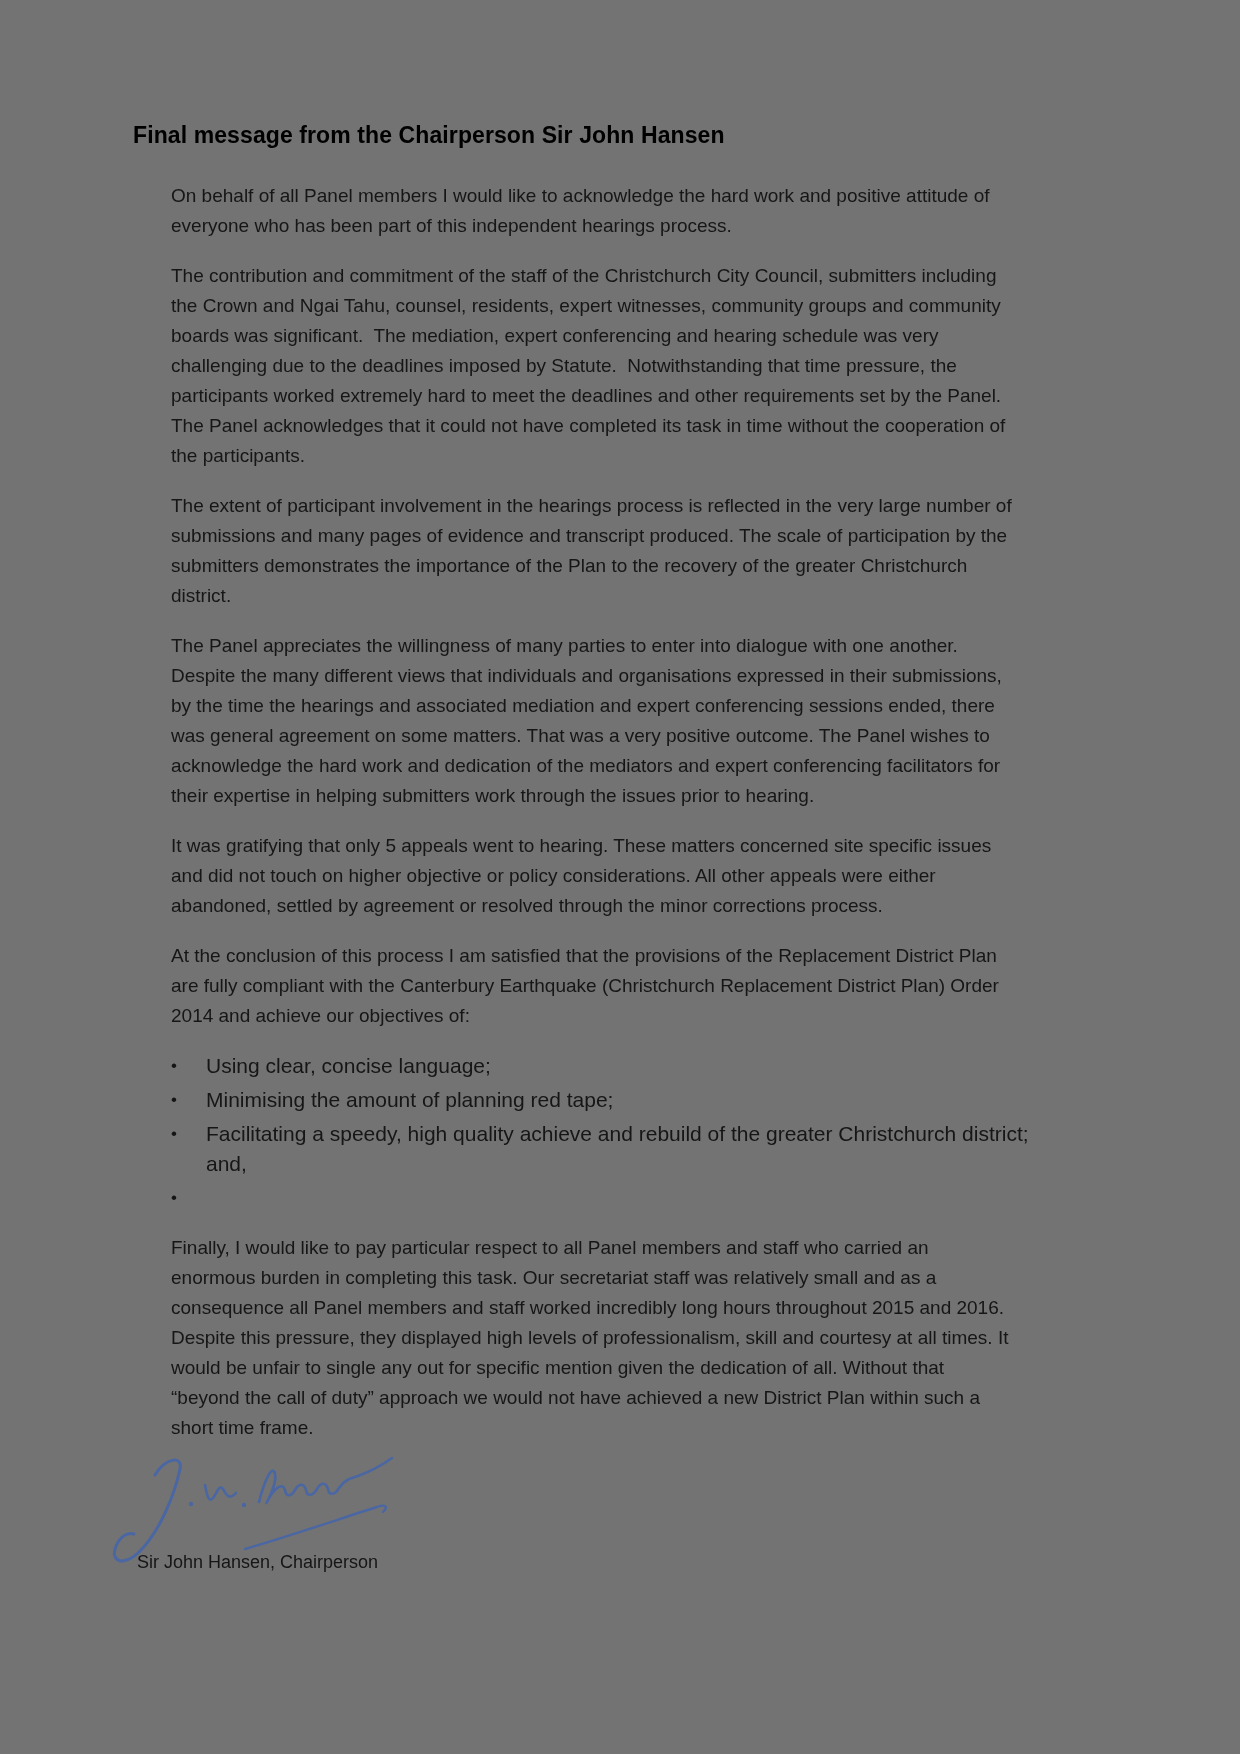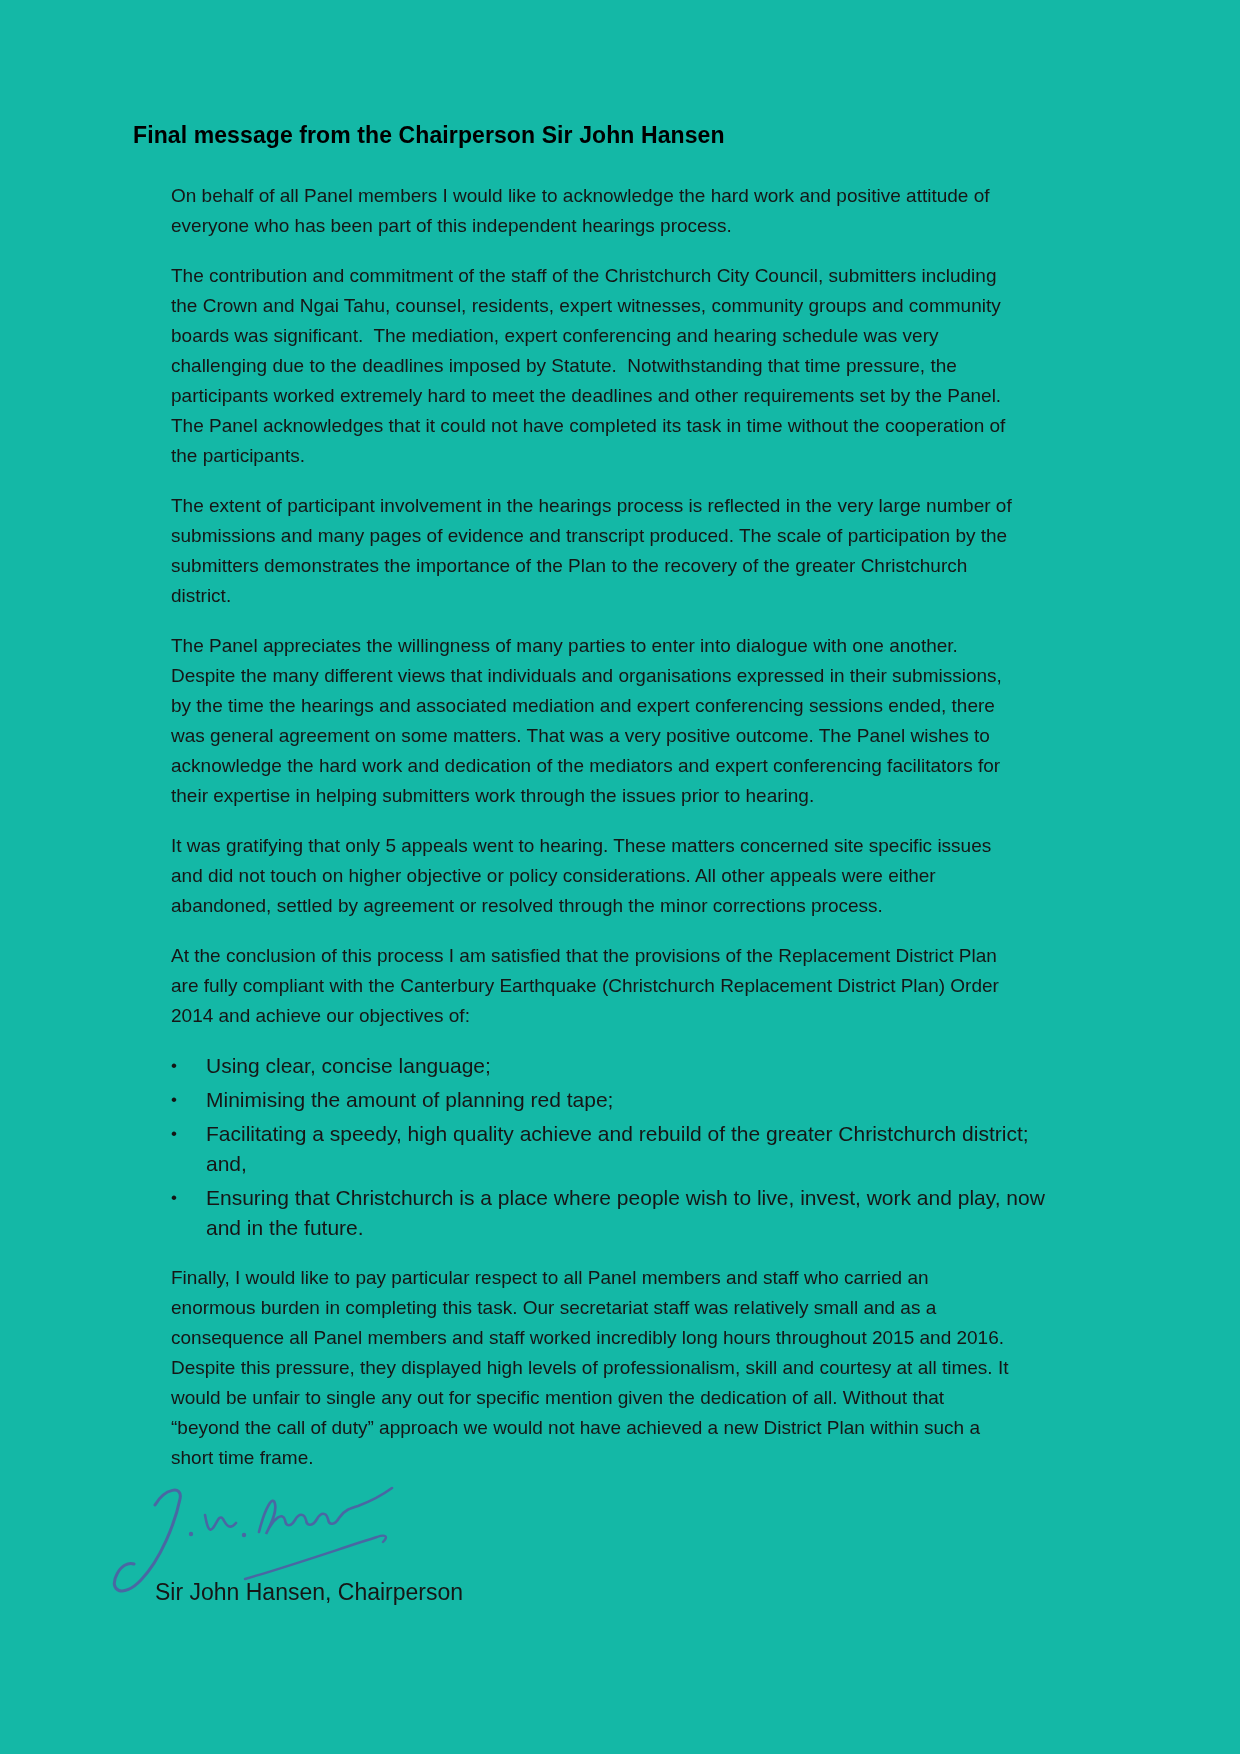--- a/index.html
+++ b/index.html
@@ -6,21 +6,21 @@
   html, body {
     width: 1240px;
     background: #ffffff;
     font-family: "Liberation Sans", sans-serif;
     color: #161616;
   }
   .page {
     position: relative;
     width: 1240px;
     height: 1754px;
-    background: #14b8a6;
+    background: #737373;
     padding: 122px 128px 0 133px;
     overflow: hidden;
   }
   .doc-title {
     font-size: 23px;
     font-weight: 700;
     color: #000000;
     letter-spacing: 0.1px;
     margin-bottom: 32px;
     white-space: pre-wrap;
@@ -60,23 +60,23 @@
   }
   .sig-svg {
     position: absolute;
     left: -26px;
     top: -10px;
     width: 310px;
     height: 118px;
   }
   .sig-caption {
     position: absolute;
-    left: 22px;
+    left: 4px;
     top: 84px;
-    font-size: 23px;
+    font-size: 18px;
     line-height: 30px;
     white-space: pre-wrap;
   }
 </style>
 </head>
 <body>
 
 <div class="page">
 
   <h1 class="doc-title">Final message from the Chairperson Sir John Hansen</h1>
@@ -116,22 +116,20 @@
       <span class="bullet-marker">•</span>
       <span class="bullet-text">Minimising the amount of planning red tape;</span>
     </li>
     <li>
       <span class="bullet-marker">•</span>
       <span class="bullet-text">Facilitating a speedy, high quality achieve and rebuild of the greater Christchurch district;
 and,</span>
     </li>
     <li>
       <span class="bullet-marker">•</span>
-      <span class="bullet-text">Ensuring that Christchurch is a place where people wish to live, invest, work and play, now
-and in the future.</span>
     </li>
   </ul>
 
   <p class="para">Finally, I would like to pay particular respect to all Panel members and staff who carried an
 enormous burden in completing this task. Our secretariat staff was relatively small and as a
 consequence all Panel members and staff worked incredibly long hours throughout 2015 and 2016.
 Despite this pressure, they displayed high levels of professionalism, skill and courtesy at all times. It
 would be unfair to single any out for specific mention given the dedication of all. Without that
 “beyond the call of duty” approach we would not have achieved a new District Plan within such a
 short time frame.</p>

